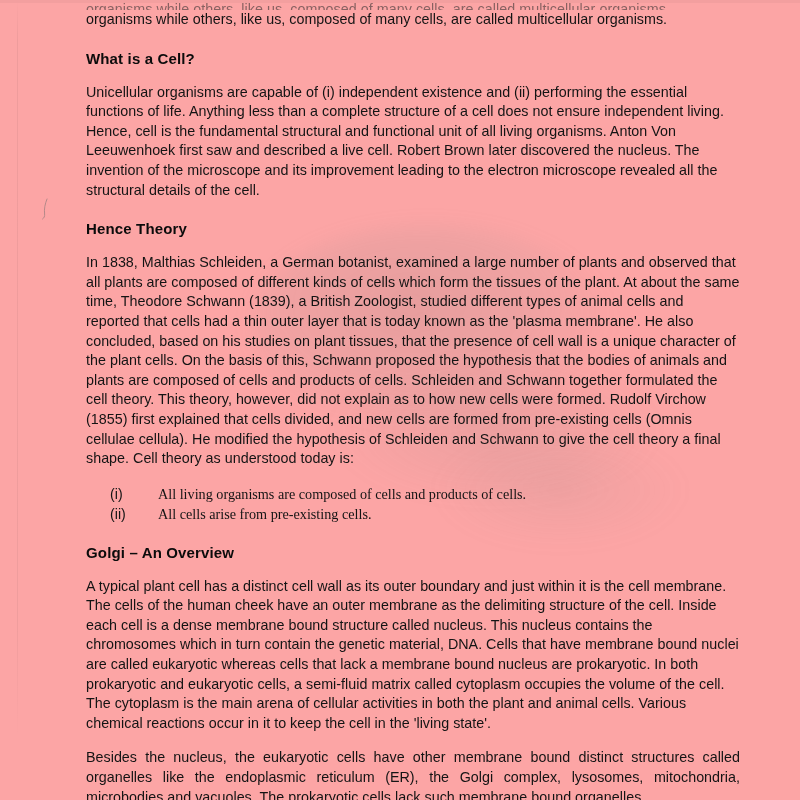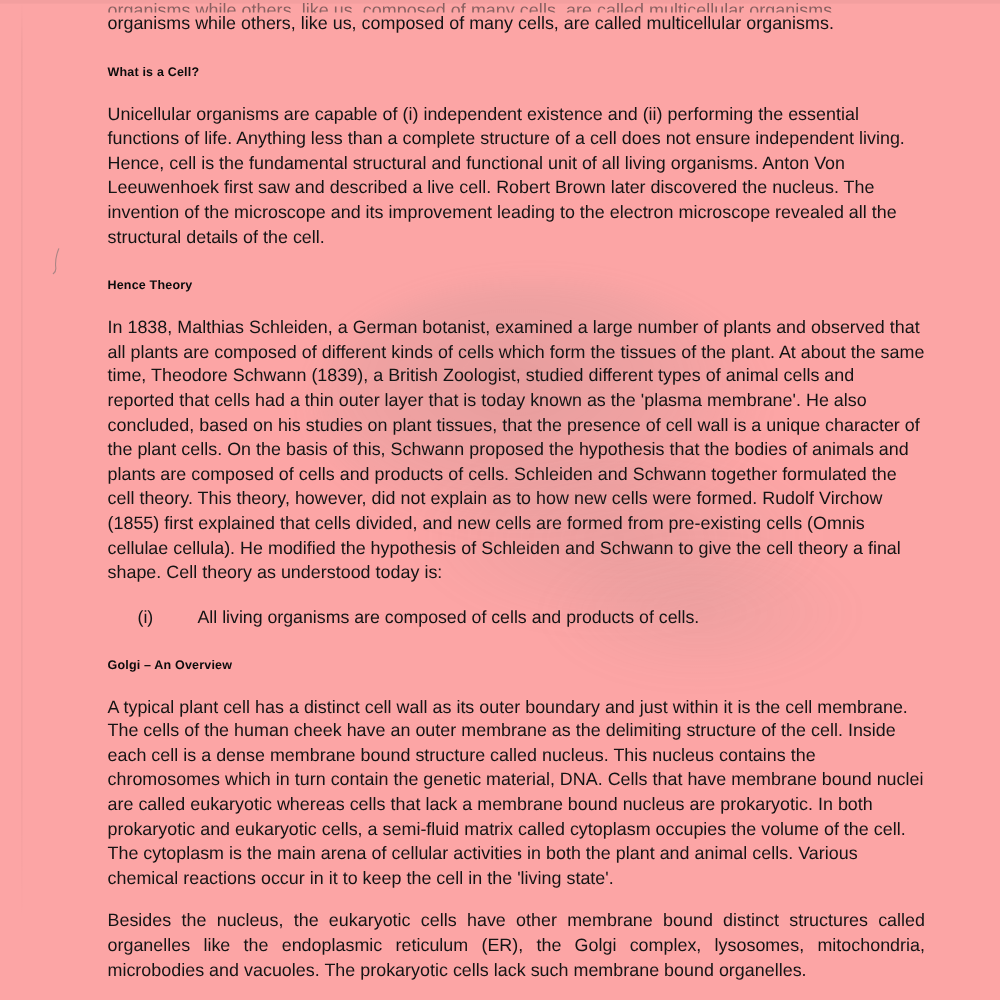--- a/index.html
+++ b/index.html
@@ -110,21 +110,21 @@
     letter-spacing: 0.02px;
     text-align: left;
     color: #141414;
   }
   p.body.justify {
     text-align: justify;
     text-justify: inter-word;
   }
 
   h3.heading {
-    font-size: 10px;
+    font-size: 15px;
     font-weight: bold;
     line-height: 19px;
     margin: 0;
     letter-spacing: 0.15px;
     color: #0b0b0b;
   }
 
   .spacer-lg { height: 19px; }
   .spacer-md { height: 15px; }
 
@@ -140,20 +140,21 @@
     padding-left: 24px;
   }
   ol.roman-list li .marker {
     width: 48px;
     flex: 0 0 48px;
     color: #141414;
   }
   ol.roman-list li .item-text {
     flex: 1 1 auto;
     color: #141414;
+    font-family: Liberation Serif, serif;
   }
 </style>
 </head>
 <body>
 
 <div class="page">
 
   <div class="scan-top-edge"></div>
   <div class="scan-left-edge"></div>
 
@@ -187,20 +188,24 @@
 
     <p class="body">In 1838, Malthias Schleiden, a German botanist, examined a large number of plants and observed that all plants are composed of different kinds of cells which form the tissues of the plant. At about the same time, Theodore Schwann (1839), a British Zoologist, studied different types of animal cells and reported that cells had a thin outer layer that is today known as the 'plasma membrane'. He also concluded, based on his studies on plant tissues, that the presence of cell wall is a unique character of the plant cells. On the basis of this, Schwann proposed the hypothesis that the bodies of animals and plants are composed of cells and products of cells. Schleiden and Schwann together formulated the cell theory. This theory, however, did not explain as to how new cells were formed. Rudolf Virchow (1855) first explained that cells divided, and new cells are formed from pre-existing cells (Omnis cellulae cellula). He modified the hypothesis of Schleiden and Schwann to give the cell theory a final shape. Cell theory as understood today is:</p>
 
     <div class="spacer-md"></div>
 
     <ol class="roman-list">
       <li>
         <span class="marker">(i)</span>
         <span class="item-text">All living organisms are composed of cells and products of cells.</span>
       </li>
+      <li>
+        <span class="marker">(ii)</span>
+        <span class="item-text">All cells arise from pre-existing cells.</span>
+      </li>
     </ol>
 
     <div class="spacer-lg"></div>
 
     <h3 class="heading">Golgi – An Overview</h3>
 
     <div class="spacer-md"></div>
 
     <p class="body"> A typical plant cell has a distinct cell wall as its outer boundary and just within it is the cell membrane. The cells of the human cheek have an outer membrane as the delimiting structure of the cell. Inside each cell is a dense membrane bound structure called nucleus. This nucleus contains the chromosomes which in turn contain the genetic material, DNA. Cells that have membrane bound nuclei are called eukaryotic whereas cells that lack a membrane bound nucleus are prokaryotic. In both prokaryotic and eukaryotic cells, a semi-fluid matrix called cytoplasm occupies the volume of the cell. The cytoplasm is the main arena of cellular activities in both the plant and animal cells. Various chemical reactions occur in it to keep the cell in the 'living state'.</p>
 

